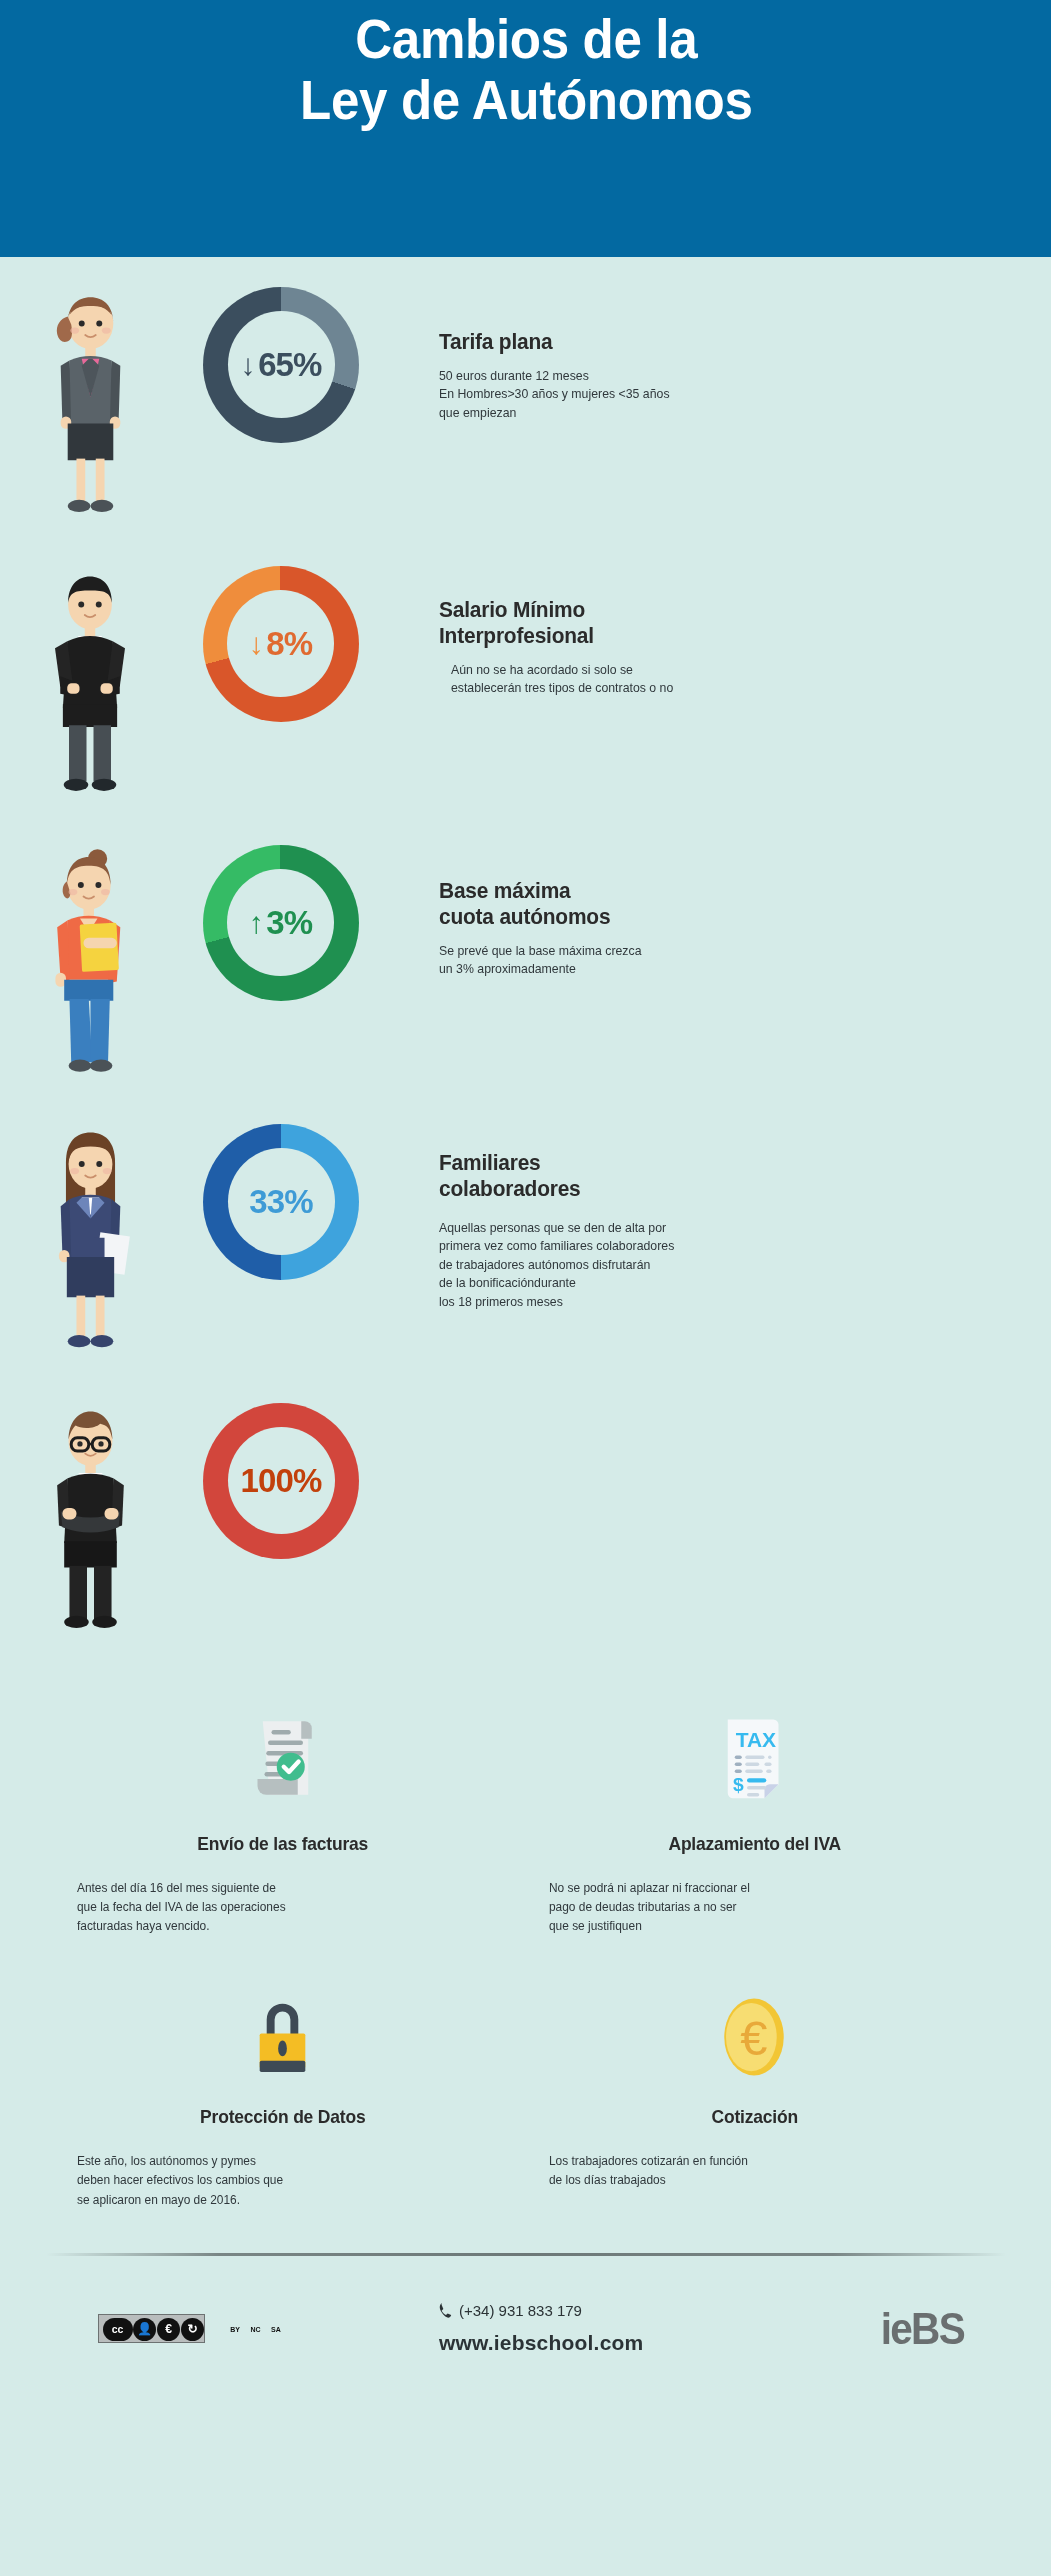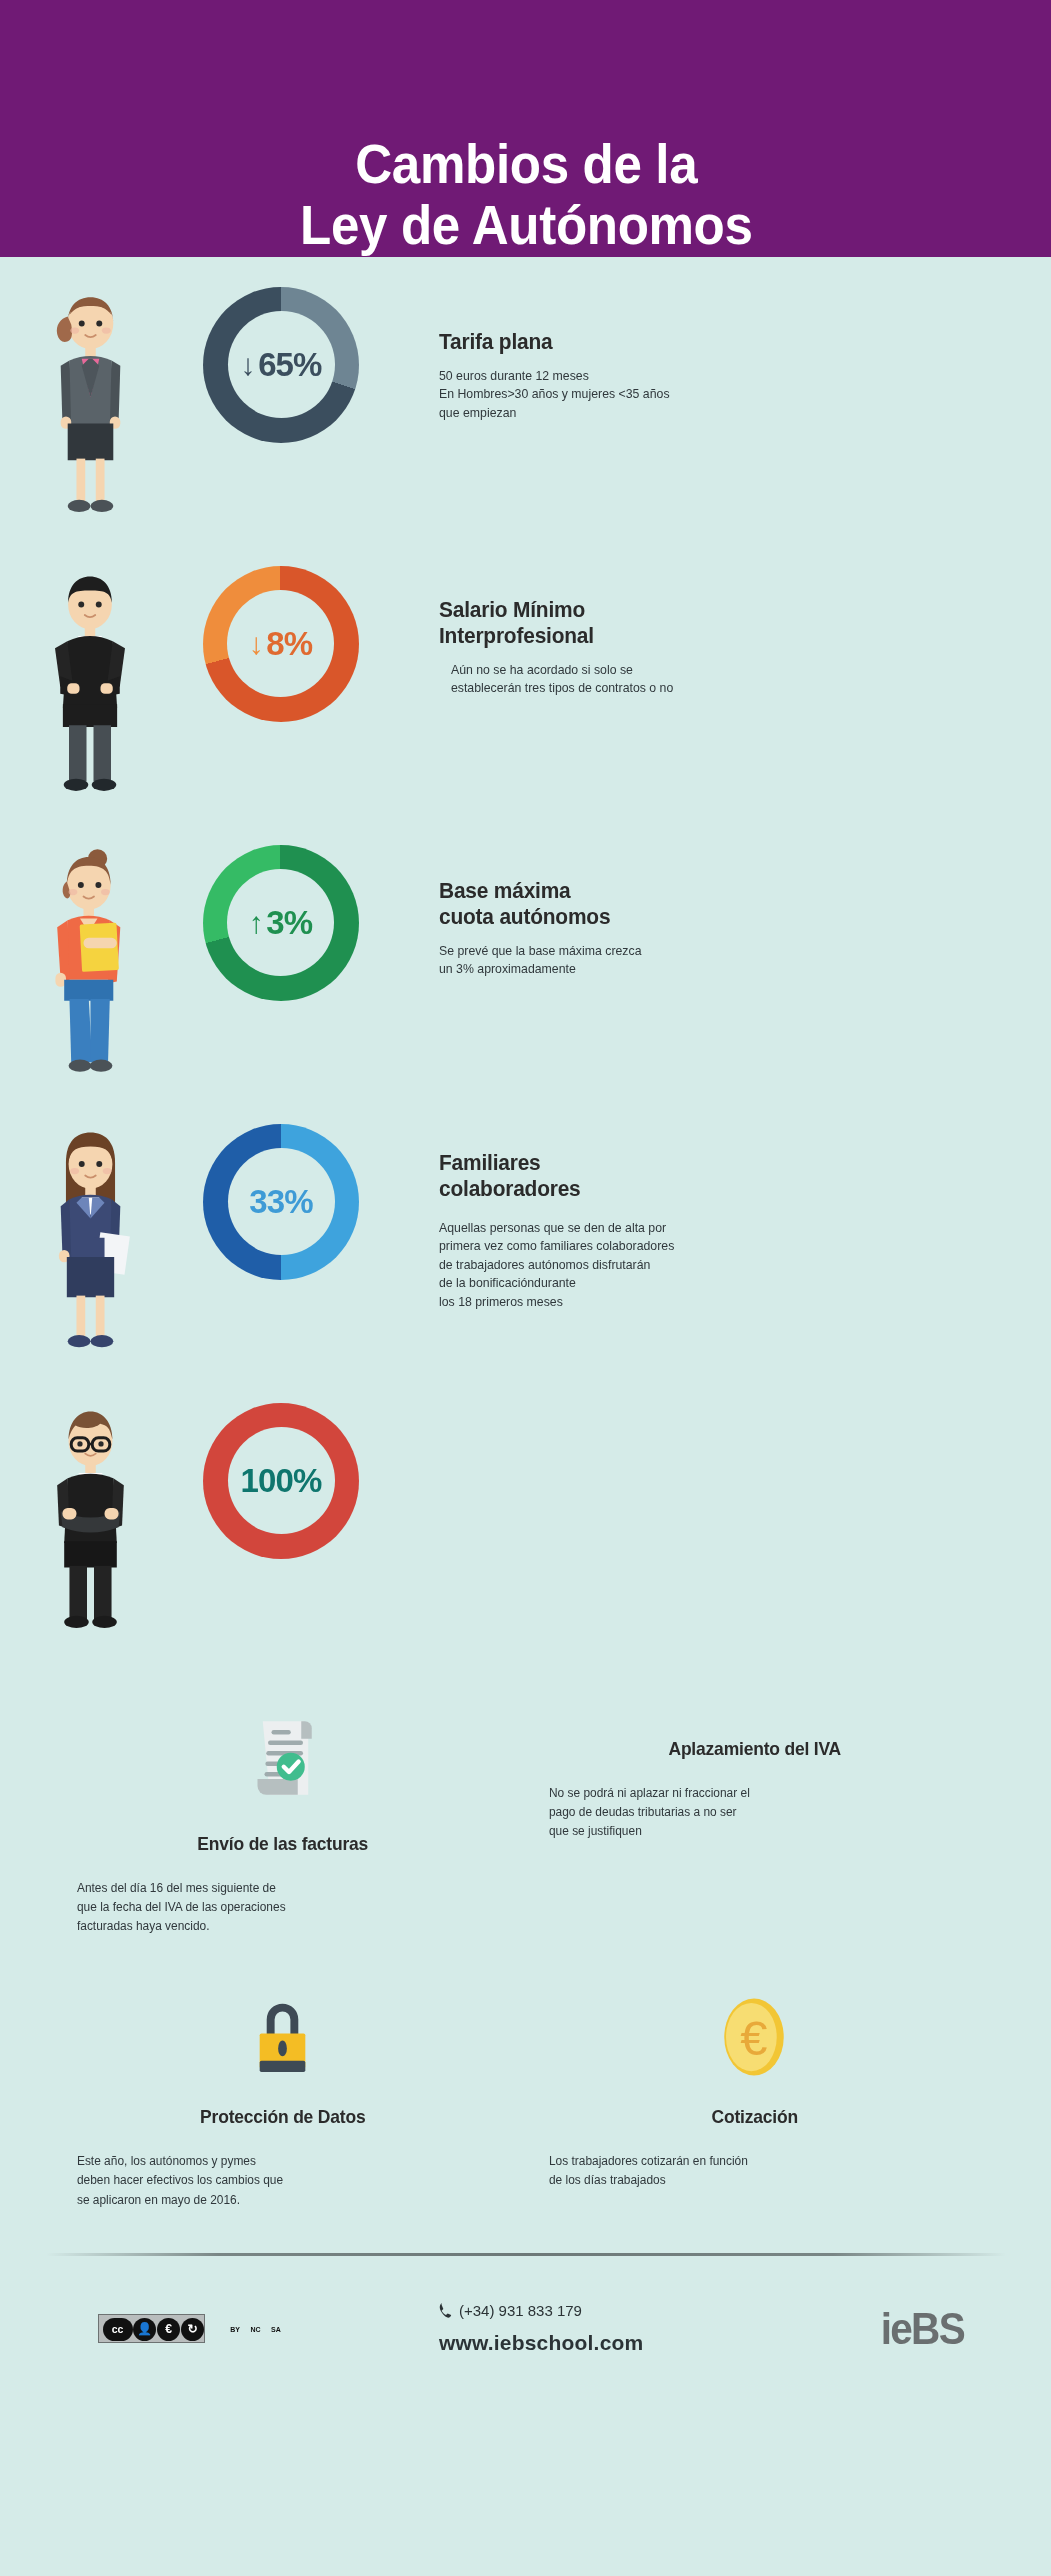--- a/index.html
+++ b/index.html
@@ -9,26 +9,26 @@
     font-family: "Liberation Sans", sans-serif;
     background: #d5ebe8;
     width: 1052px;
     height: 2576px;
     position: relative;
     overflow: hidden;
   }
 
   
   .header {
-    background: #701a75;
+    background: #0369a1;
     height: 257px;
     display: flex;
     flex-direction: column;
     align-items: center;
-    justify-content: flex-end;
+    justify-content: flex-start;
     padding-top: 8.8px;
   }
   .header h1 {
     color: #ffffff;
     font-size: 55px;
     line-height: 1.12;
     font-weight: 700;
     text-align: center;
     letter-spacing: -0.4px;
     transform: scaleX(0.93);
@@ -414,21 +414,21 @@
         <path d="M24 160h60v30H24z" fill="#171717"></path>
         <rect x="30" y="188" width="20" height="62" fill="#232323"></rect>
         <rect x="58" y="188" width="20" height="62" fill="#232323"></rect>
         <ellipse cx="38" cy="252" rx="14" ry="7" fill="#1b1b1b"></ellipse>
         <ellipse cx="70" cy="252" rx="14" ry="7" fill="#1b1b1b"></ellipse>
       </svg>
     </div>
     <div class="donut-col">
       <div class="donut" style="background: #d2463c;">
         <div class="hole">
-          <span class="donut-label" style="color:#0f766e">
+          <span class="donut-label" style="color:#c2410c">
             <span>100%</span>
           </span>
         </div>
       </div>
     </div>
   </div>
 </section>
 
 <section class="info-grid">
 
@@ -449,20 +449,40 @@
     </div>
     <div class="info-title">Envío de las facturas</div>
     <div class="info-desc">
       <span>Antes del día 16 del mes siguiente de</span>
       <span>que  la fecha del IVA de las operaciones</span>
       <span>facturadas haya vencido.</span>
     </div>
   </div>
 
   <div class="info-cell">
+    <div class="info-icon">
+      <svg width="84" height="91" viewBox="0 0 96 104">
+        <path d="M18 4h52a6 6 0 0 1 6 6v68l-16 16H24a6 6 0 0 1-6-6z" fill="#f5f8fa"></path>
+        <path d="M76 78L60 94V84a6 6 0 0 1 6-6z" fill="#c9d2e8"></path>
+        <text x="27" y="35" font-family="'Liberation Sans',sans-serif" font-size="24" font-weight="700" fill="#36baef">TAX</text>
+        <rect x="26" y="45" width="8" height="4" rx="2" fill="#9fb0c0"></rect>
+        <rect x="38" y="45" width="22" height="4" rx="2" fill="#cdd8e2"></rect>
+        <rect x="64" y="45" width="4" height="4" rx="2" fill="#cdd8e2"></rect>
+        <rect x="26" y="53" width="8" height="4" rx="2" fill="#9fb0c0"></rect>
+        <rect x="38" y="53" width="16" height="4" rx="2" fill="#cdd8e2"></rect>
+        <rect x="60" y="53" width="8" height="4" rx="2" fill="#cdd8e2"></rect>
+        <rect x="26" y="61" width="8" height="4" rx="2" fill="#9fb0c0"></rect>
+        <rect x="38" y="61" width="20" height="4" rx="2" fill="#cdd8e2"></rect>
+        <rect x="62" y="61" width="6" height="4" rx="2" fill="#cdd8e2"></rect>
+        <text x="24" y="86" font-family="'Liberation Sans',sans-serif" font-size="22" font-weight="700" fill="#36baef">$</text>
+        <rect x="40" y="71" width="22" height="5" rx="2.5" fill="#36baef"></rect>
+        <rect x="40" y="80" width="22" height="4" rx="2" fill="#cdd8e2"></rect>
+        <rect x="40" y="88" width="14" height="4" rx="2" fill="#cdd8e2"></rect>
+      </svg>
+    </div>
     <div class="info-title">Aplazamiento del IVA</div>
     <div class="info-desc">
       <span>No se podrá ni aplazar ni fraccionar el</span>
       <span>pago de deudas tributarias a no ser</span>
       <span>que se justifiquen</span>
     </div>
   </div>
 
   <div class="info-cell" style="padding-top:40px">
     <div class="info-icon">

